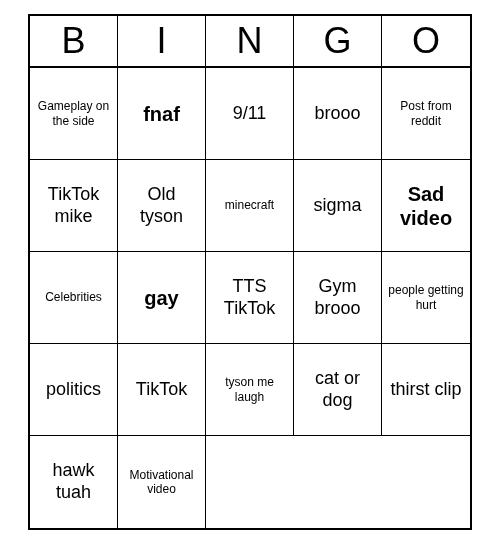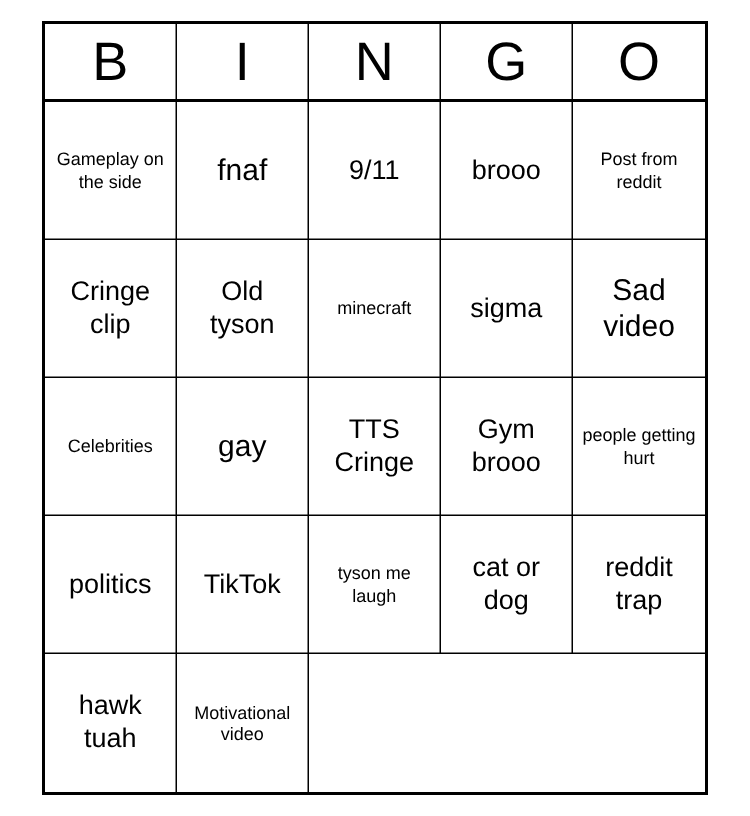--- a/index.html
+++ b/index.html
@@ -53,21 +53,21 @@
       line-height: 1.2;
     }
     .bingo-cell:nth-child(5n) {
       border-right: none;
     }
     .bingo-cell:nth-child(n+21) {
       border-bottom: none;
     }
     .bingo-cell.large-text {
       font-size: 20px;
-      font-weight: normal;
+      font-weight: bold;
     }
     .bingo-cell.medium-text {
       font-size: 18px;
     }
     .bingo-cell.small-text {
       font-size: 12px;
     }
   </style>
 </head>
 <body>
@@ -79,31 +79,31 @@
       <div class="bingo-header-cell">N</div>
       <div class="bingo-header-cell">G</div>
       <div class="bingo-header-cell">O</div>
     </div>
   <div class="bingo-grid">
   <div class="bingo-cell small-text">Gameplay on the side</div>
       <div class="bingo-cell large-text">fnaf</div>
       <div class="bingo-cell medium-text">9/11</div>
       <div class="bingo-cell medium-text">brooo</div>
       <div class="bingo-cell small-text">Post from reddit</div>
-      <div class="bingo-cell medium-text">Cringe clip</div>
+      <div class="bingo-cell medium-text">TikTok mike</div>
       <div class="bingo-cell medium-text">Old tyson</div>
       <div class="bingo-cell small-text">minecraft</div>
       <div class="bingo-cell medium-text">sigma</div>
       <div class="bingo-cell large-text">Sad video</div>
       <div class="bingo-cell small-text">Celebrities</div>
       <div class="bingo-cell large-text">gay</div>
-      <div class="bingo-cell medium-text">TTS Cringe</div>
+      <div class="bingo-cell medium-text">TTS TikTok</div>
       <div class="bingo-cell medium-text">Gym brooo</div>
       <div class="bingo-cell small-text">people getting hurt</div>
       <div class="bingo-cell medium-text">politics</div>
       <div class="bingo-cell medium-text">TikTok</div>
       <div class="bingo-cell small-text">tyson me laugh</div>
       <div class="bingo-cell medium-text">cat or dog</div>
-      <div class="bingo-cell medium-text">reddit trap</div>
+      <div class="bingo-cell medium-text">thirst clip</div>
       <div class="bingo-cell medium-text">hawk tuah</div>
       <div class="bingo-cell small-text">Motivational video</div>
     </div>
 </div>
 
 </body></html>

